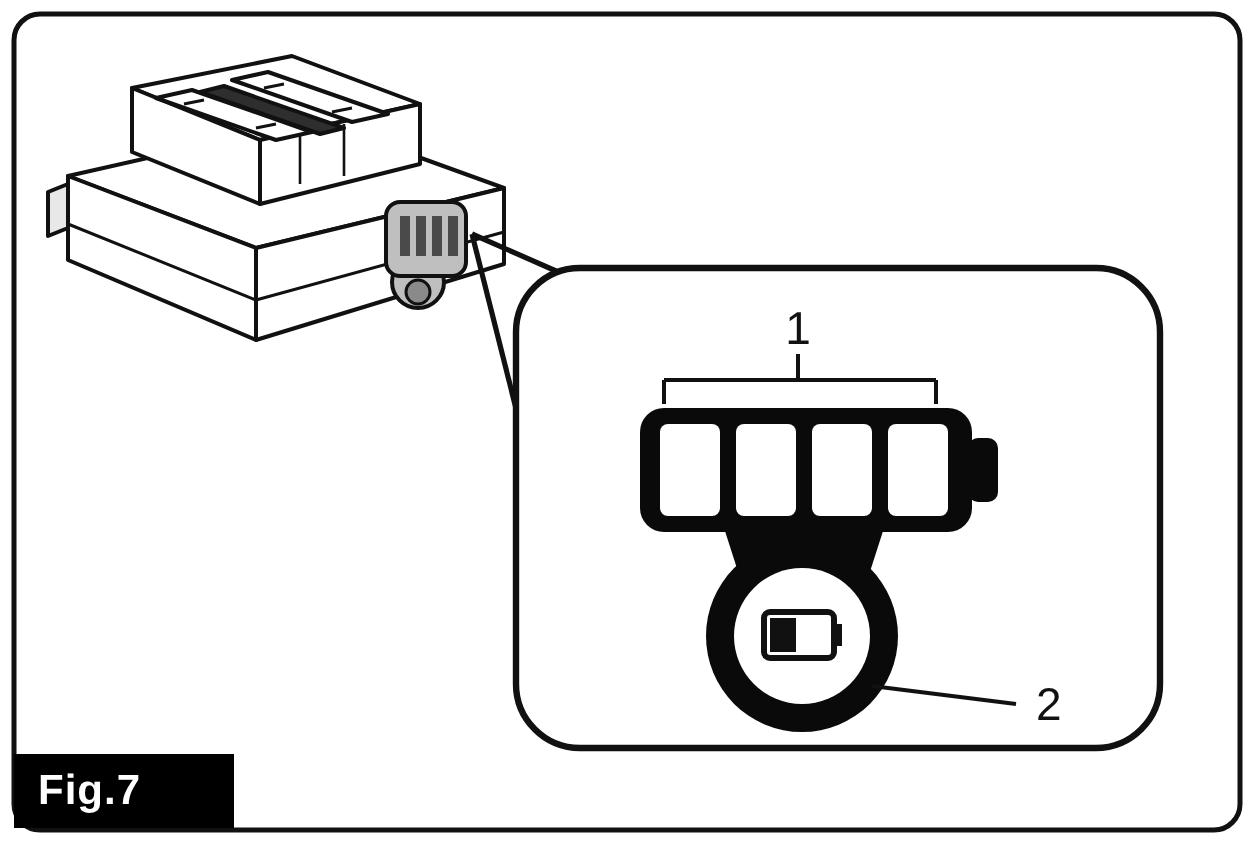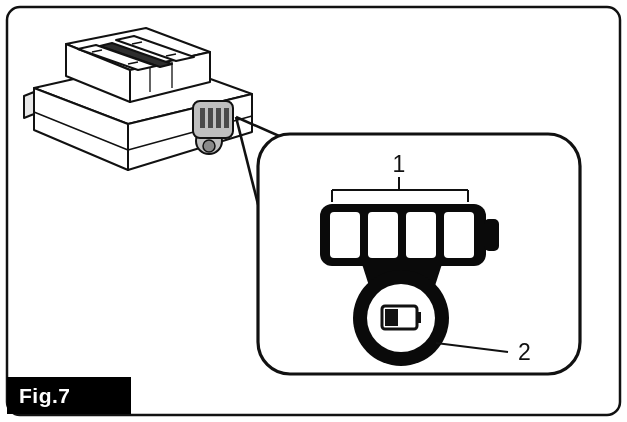--- a/index.html
+++ b/index.html
@@ -18,21 +18,21 @@
   .figure-wrap svg {
     position: absolute;
     left: 0;
     top: 0;
     display: block;
   }
   .fig-caption {
     position: absolute;
     left: 7px;
     top: 377px;
-    width: 124px;
+    width: 110px;
     height: 37px;
     background: var(--caption-bg, #000000);
     color: var(--caption-text, #ffffff);
     font-weight: bold;
     font-size: 21px;
     line-height: 37px;
     padding-left: 12px;
     box-sizing: border-box;
     letter-spacing: 0.5px;
   }

